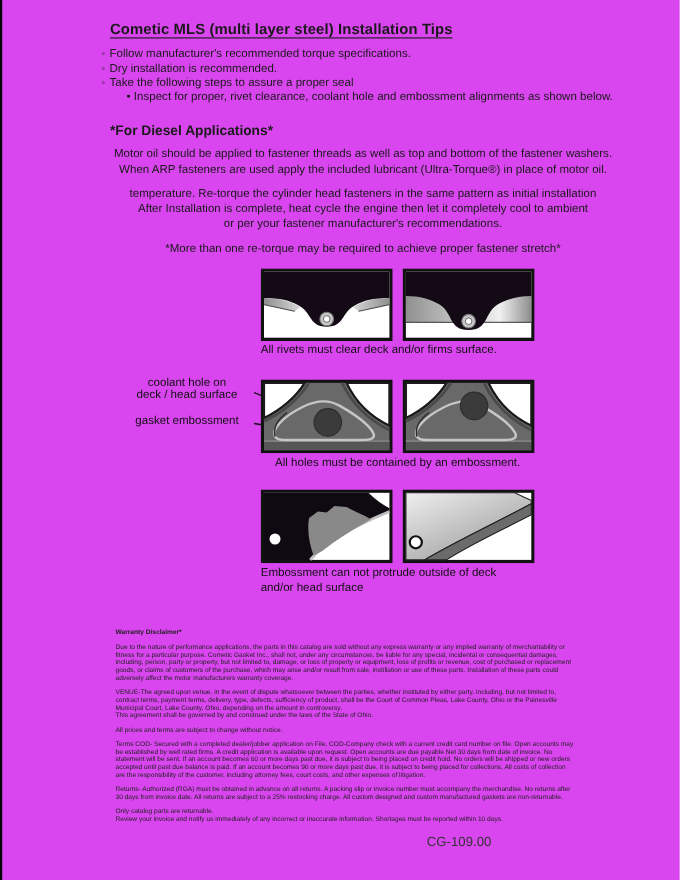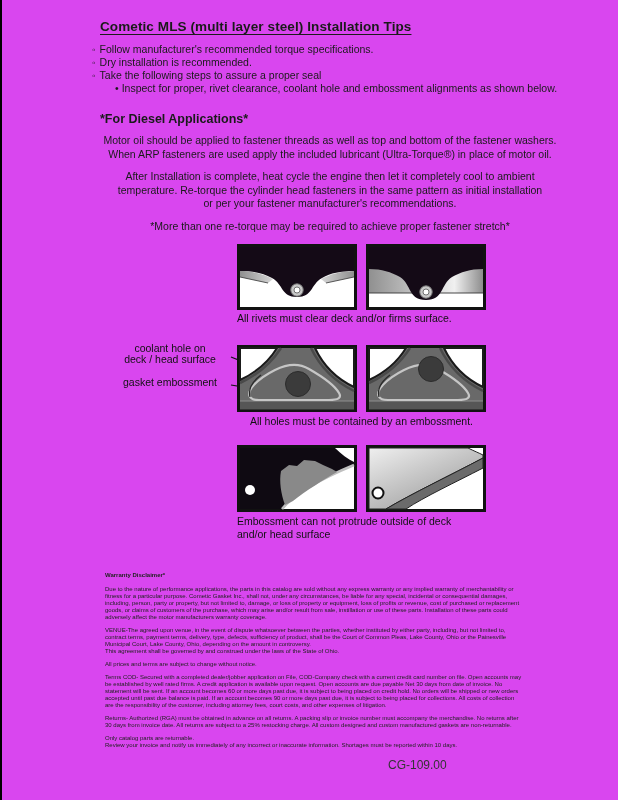--- a/index.html
+++ b/index.html
@@ -43,22 +43,22 @@
     <div class="subtip">Inspect for proper, rivet clearance, coolant hole and embossment alignments as shown below.</div>
   </div>
 
   <div id="diesel">
     <h2>*For Diesel Applications*</h2>
     <div class="para">
       <div class="ln">Motor oil should be applied to fastener threads as well as top and bottom of the fastener washers.</div>
       <div class="ln">When ARP fasteners are used apply the included lubricant (Ultra-Torque®) in place of motor oil.</div>
     </div>
     <div class="para">
+      <div class="ln">temperature. Re-torque the cylinder head fasteners in the same pattern as initial installation</div>
       <div class="ln">After Installation is complete, heat cycle the engine then let it completely cool to ambient</div>
-      <div class="ln">temperature. Re-torque the cylinder head fasteners in the same pattern as initial installation</div>
       <div class="ln">or per your fastener manufacturer's recommendations.</div>
     </div>
     <div class="para">
       <div class="ln">*More than one re-torque may be required to achieve proper fastener stretch*</div>
     </div>
   </div>
 
   <div class="dg-label" style="left:257px;top:229px;">RIGHT</div>
   <div class="dg-label" style="left:386px;top:229px;">WRONG</div>
 

